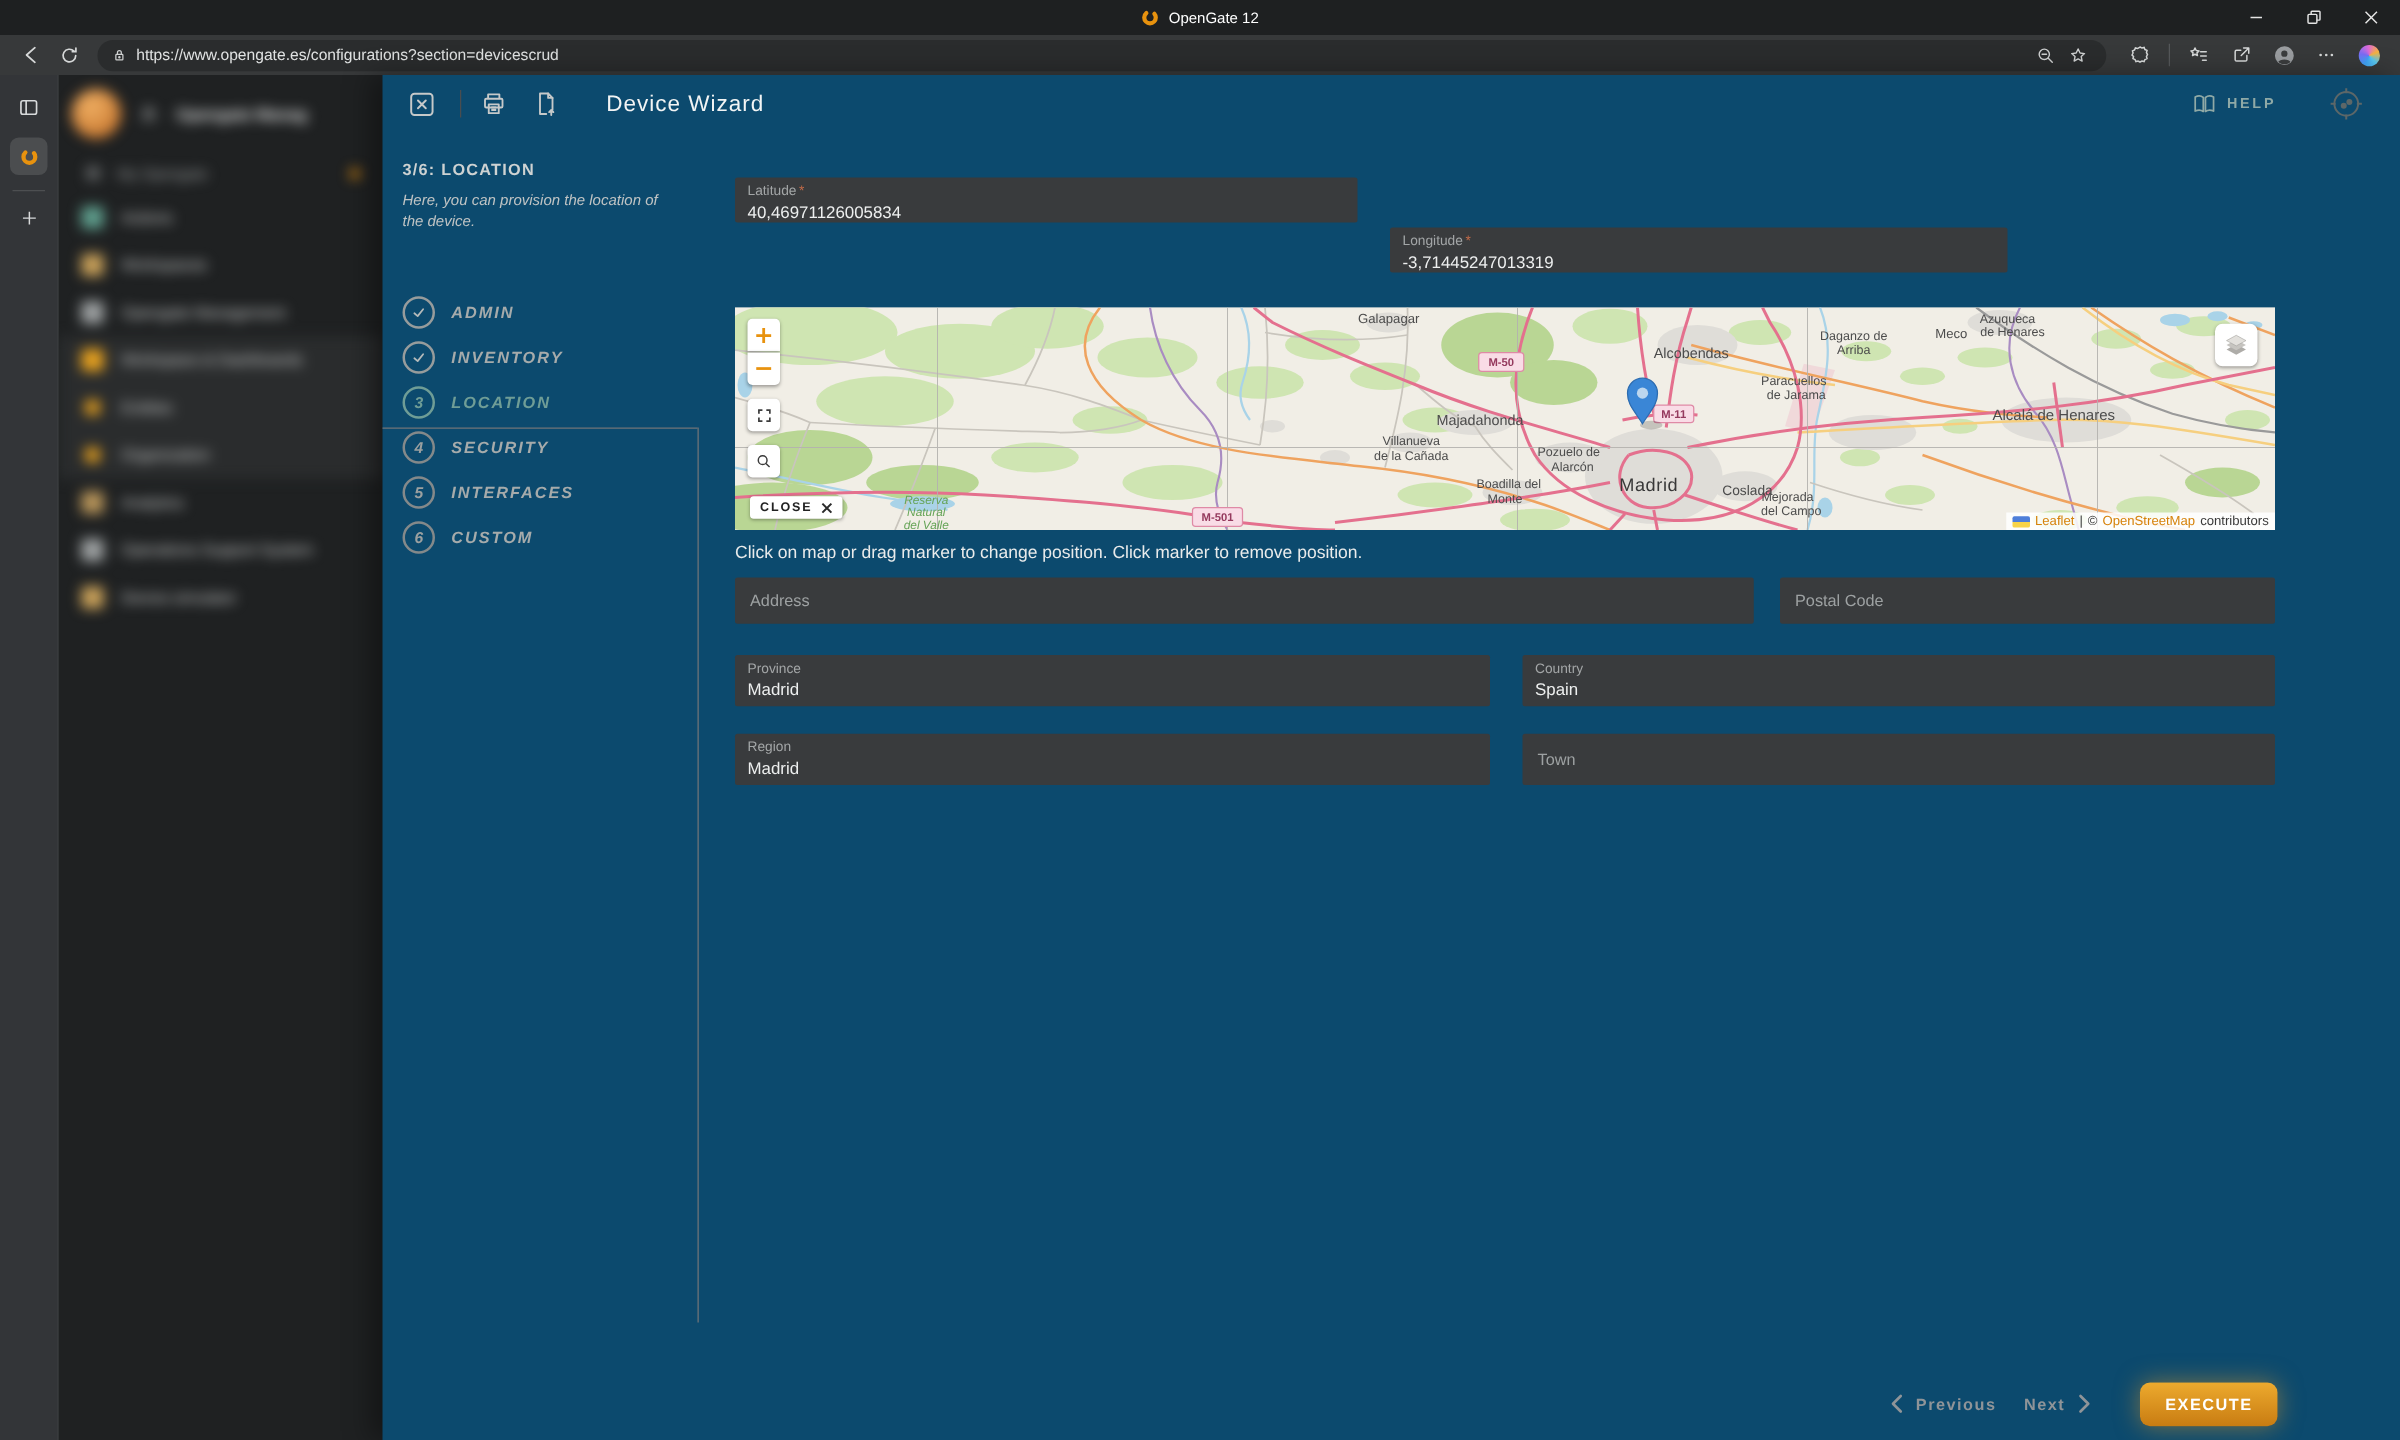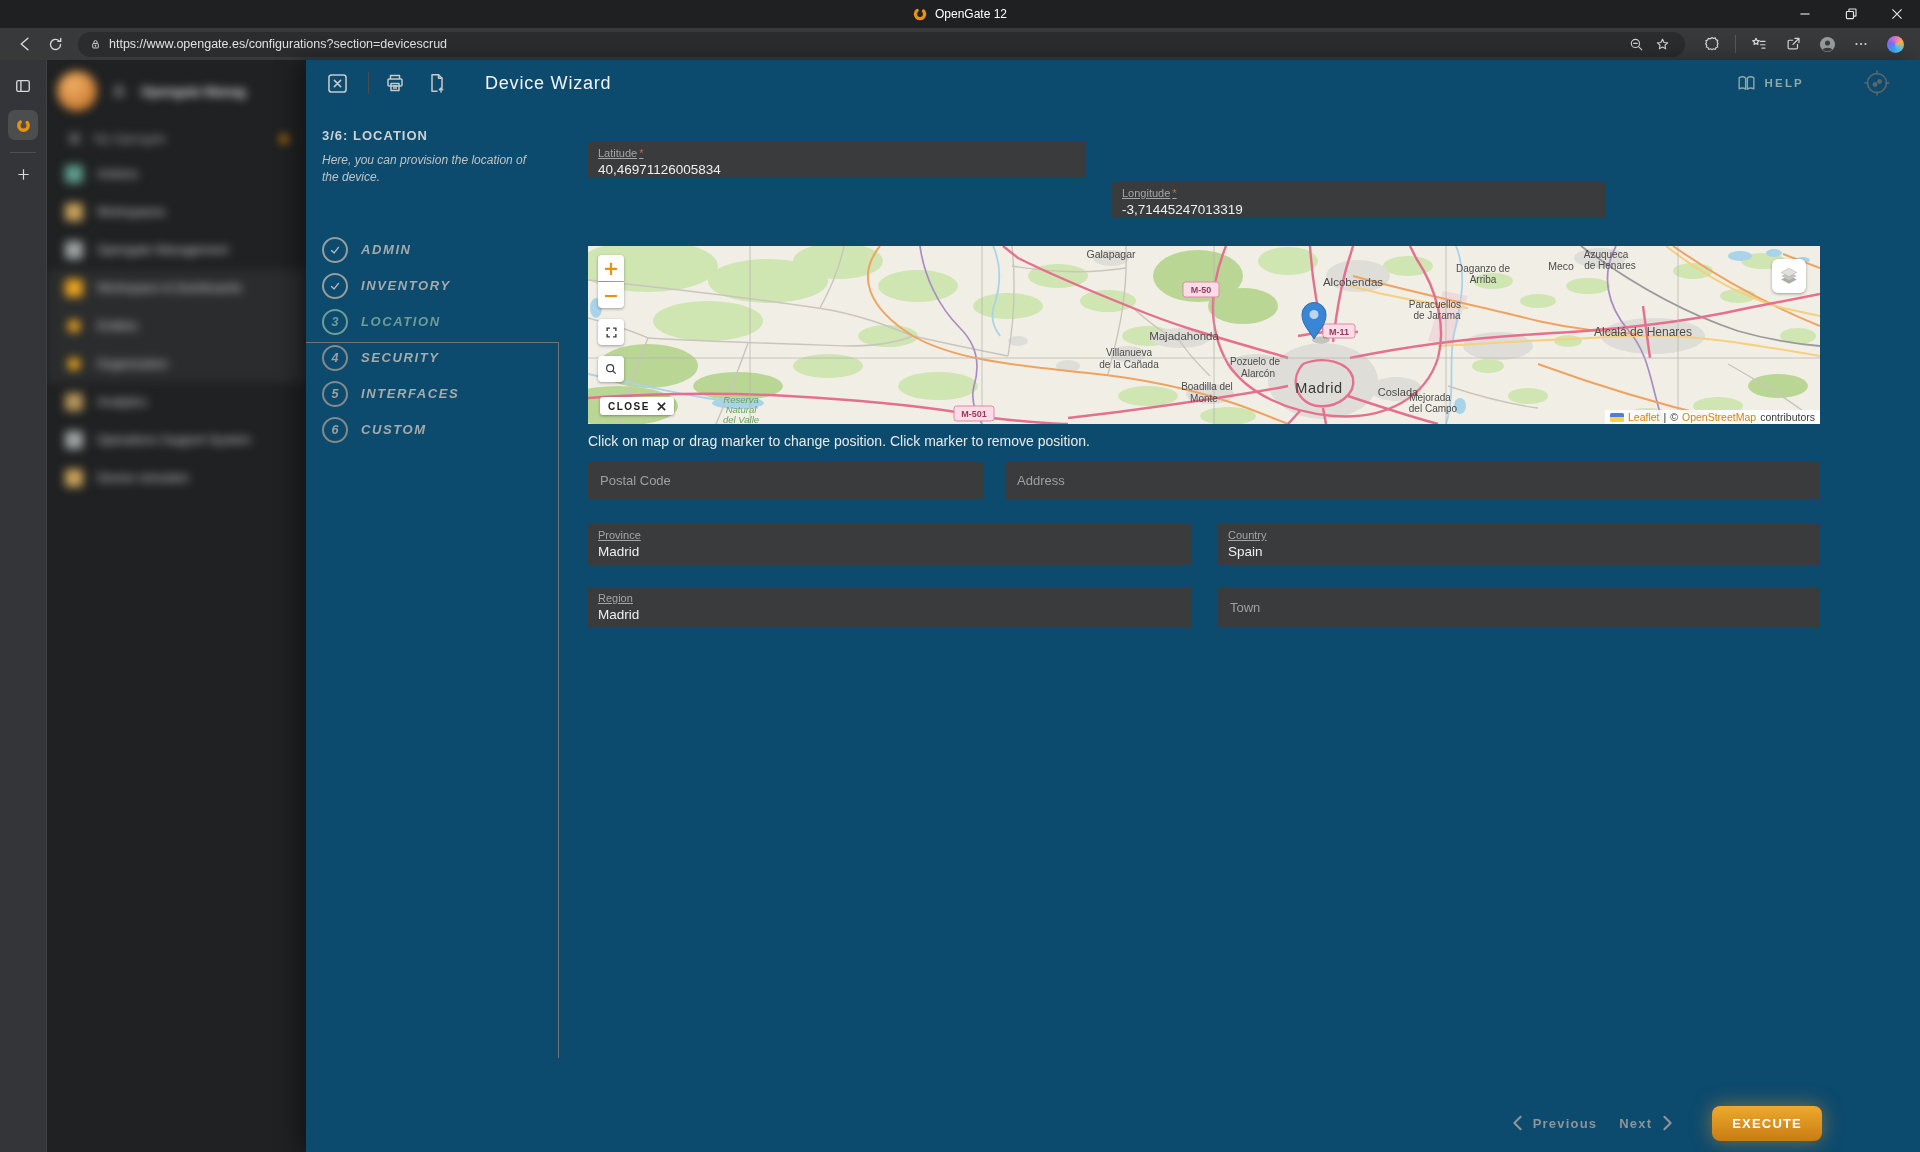--- a/index.html
+++ b/index.html
@@ -54,21 +54,21 @@
   .i7{background:#b8955a;} .i8{background:#9fa3a4;} .i9{background:#caa25a;}
 
   
   .wizard { flex:1; background:#0c4a6e; position:relative;
     box-shadow:-10px 0 20px rgba(0,0,0,.35); }
   .wz-header { height:46px; display:flex; align-items:center; padding:0 14px 0 19px; }
   .wz-hicon { display:flex; align-items:center; justify-content:center; margin-right:10px; }
   .wz-hsep { width:1px; height:22px; background:#4a4d4f; margin:0 14px 0 8px; }
   .wz-title { font-size:18px; font-weight:500; letter-spacing:.8px; color:#f2f4f4; margin-left:26px; }
   .wz-spacer { flex:1; }
-  .wz-help { display:flex; align-items:center; gap:8px; margin-right:58px; }
+  .wz-help { display:flex; align-items:center; gap:8px; margin-right:41px; }
   .wz-help .txt { font-size:11.5px; font-weight:bold; letter-spacing:2.2px; color:#8fa9a6; }
 
   .notch-h { position:absolute; left:0; top:282px; width:252px; height:1px; background:#707478; }
   .notch-v { position:absolute; left:252px; top:282px; width:1px; height:716px; background:#707478; }
 
   .wz-body { display:flex; }
   .steps { width:252px; padding:22px 18px 0 16px; }
   .steps-heading { font-size:13px; font-weight:bold; letter-spacing:1px; color:#ced2d2; }
   .steps-desc { font-size:12px; font-style:italic; color:#c0c4c4; line-height:1.4;
     margin-top:9px; width:205px; }
@@ -78,21 +78,21 @@
     display:flex; align-items:center; justify-content:center;
     font-size:12.5px; font-weight:bold; color:#9ba0a0; }
   .slabel { font-size:13px; font-weight:bold; letter-spacing:1.6px; color:#a6abab; }
   .step.active .scircle { border-color:#6f9d96; color:#6f9d96; }
   .step.active .slabel { color:#6f9d96; }
   .step.todo .scircle { border-color:#84898a; }
 
   .content { width:1232px; margin-left:30px; }
 
   .field { background:#393b3d; border-radius:2px; padding:5px 10px 4px; }
-  .f-lbl { font-size:11px; color:#a3a6a7;text-decoration:underline; }
+  .f-lbl { font-size:11px; color:#a3a6a7; }
   .f-req { color:#c06a48; font-size:11px; margin-left:2px; }
   .f-val { font-size:13.5px; color:#edefef; margin-top:3px; }
   .f-ph { display:flex; align-items:center; font-size:13px; color:#9da1a2;
     background:#393b3d; border-radius:2px; padding:0 12px; }
 
   .row-latlng { display:flex; gap:26px; margin-top:36px; }
   .fld-lat { width:498px; height:36px; }
   .fld-lng { width:494px; height:36px;margin-top:40px; }
 
   .map-wrap { position:relative; width:1232px; height:178px; margin-top:28px;
@@ -627,25 +627,25 @@
             <span>|</span>
             <span>©</span>
             <span class="lnk">OpenStreetMap</span>
             <span>contributors</span>
           </div>
         </div>
 
         <div class="map-hint">Click on map or drag marker to change position. Click marker to remove position.</div>
 
         <div class="row-addr">
+          <div class="f-ph fld-address">
+            <span>Address</span>
+          </div>
           <div class="f-ph fld-postal">
             <span>Postal Code</span>
-          </div>
-          <div class="f-ph fld-address">
-            <span>Address</span>
           </div>
         </div>
 
         <div class="row-two">
           <div class="field fld-half-l">
             <div class="f-lbl">Province</div>
             <div class="f-val">Madrid</div>
           </div>
           <div class="field fld-half-r">
             <div class="f-lbl">Country</div>

